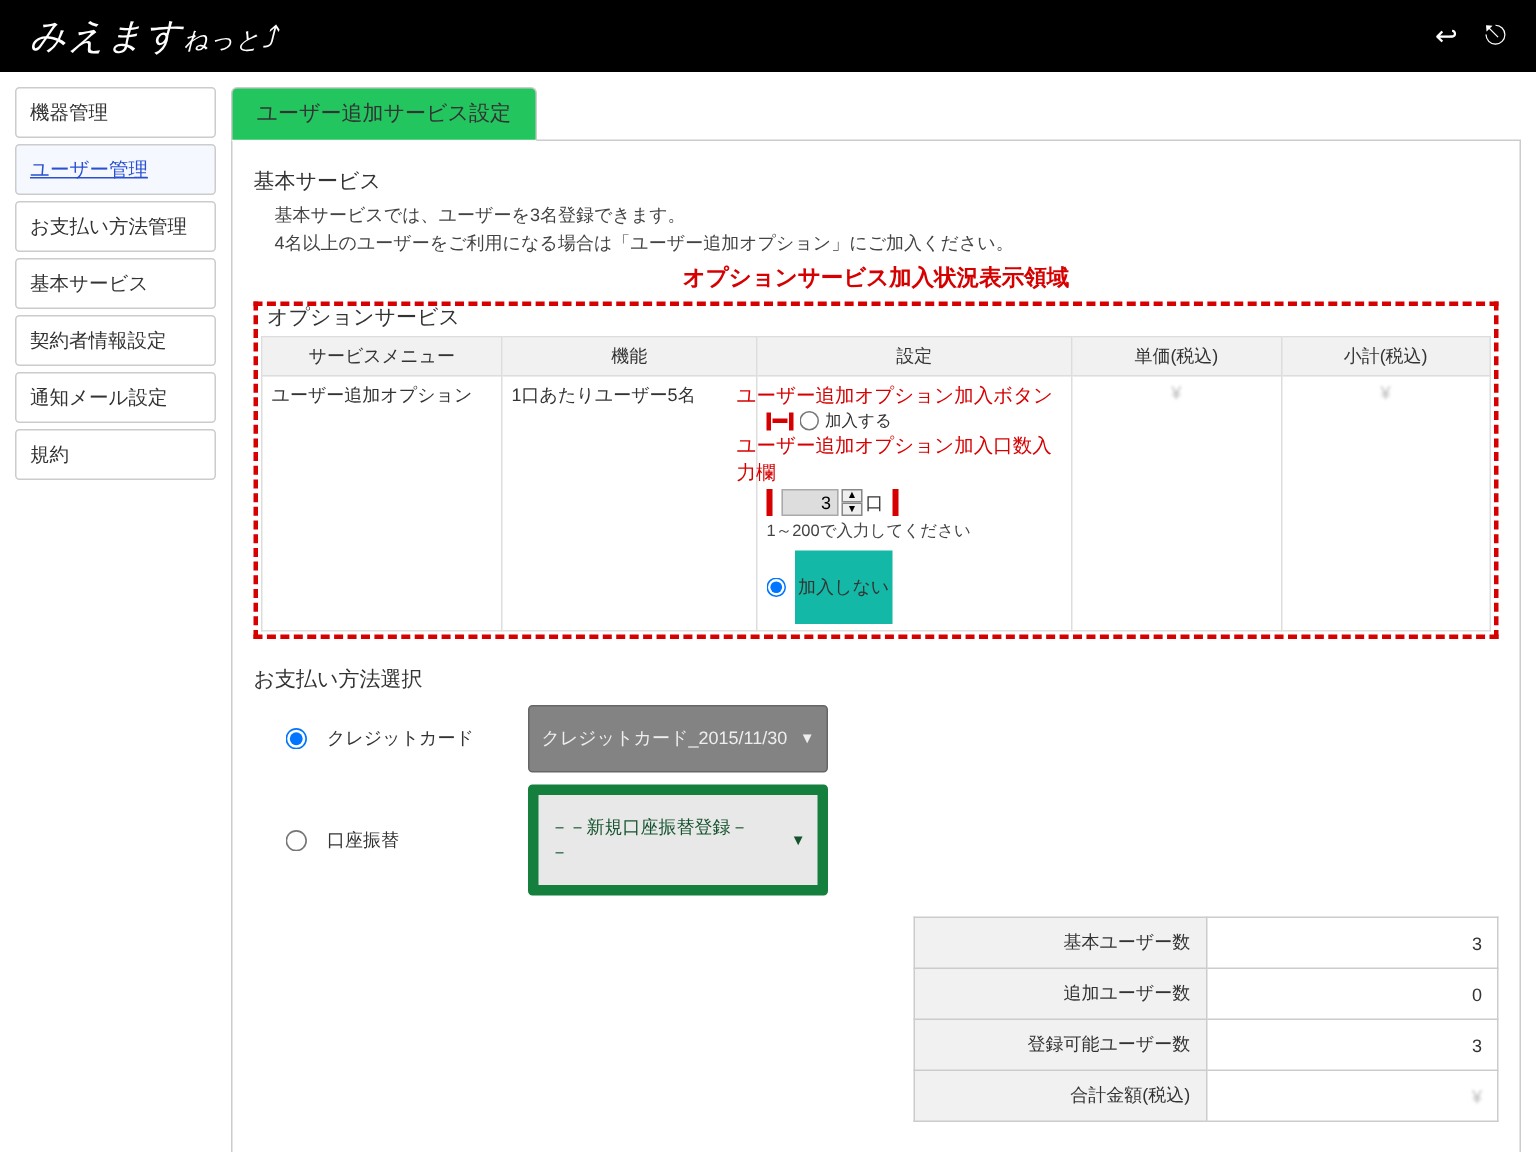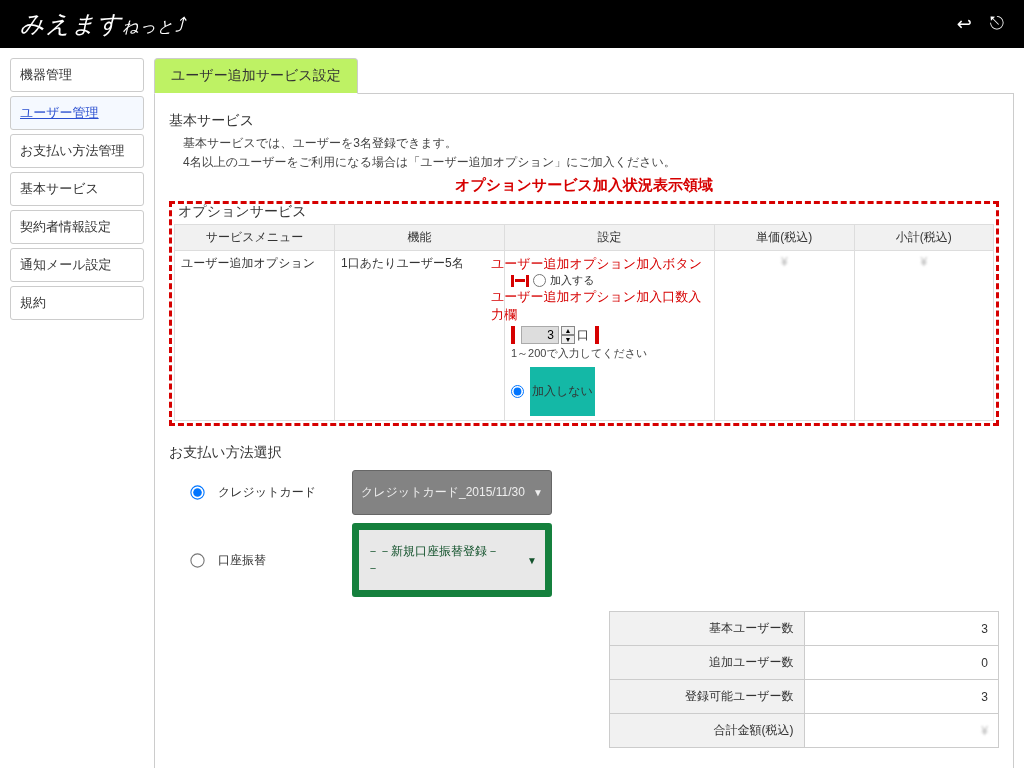--- a/index.html
+++ b/index.html
@@ -8,21 +8,21 @@
 .logo { color: #fff; font-family: serif; font-style: italic; font-size: 24px; letter-spacing: 1px; }
 .logo-tail { font-size: 16px; }
 .top-icons { display: flex; gap: 18px; color: #fff; }
 .top-icons span { cursor: pointer; font-size: 18px; }
 .layout { display: flex; gap: 10px; padding: 10px; }
 .sidebar { width: 134px; flex: none; }
 .side-item { border: 1px solid #ccc; border-radius: 3px; padding: 7px 9px; font-size: 13px; margin-bottom: 4px; cursor: pointer; background: #fff; }
 .side-item.active { color: #2a4fd0; text-decoration: underline; background: #f5f9ff; }
 .main { flex: 1; }
 .tabbar { display: flex; border-bottom: 1px solid #ccc; }
-.tab { border: 1px solid #ccc; border-bottom: 1px solid #fff; border-radius: 4px 4px 0 0; padding: 8px 16px; font-size: 14px; margin-bottom: -1px; background: #bef264; cursor: pointer; }
+.tab { border: 1px solid #ccc; border-bottom: 1px solid #fff; border-radius: 4px 4px 0 0; padding: 8px 16px; font-size: 14px; margin-bottom: -1px; background: #22c55e; cursor: pointer; }
 .panel { border: 1px solid #ccc; border-top: none; padding: 12px 14px 40px; min-height: 610px; }
 .section-title { font-size: 14px; margin: 6px 0 4px; }
 .desc { font-size: 12px; color: #444; padding-left: 14px; line-height: 1.6; }
 .annot-top { color: #d60000; font-size: 15px; text-align: center; margin: 4px 0 0; font-weight: bold; }
 .option-box { border: 3px dashed #d60000; position: relative; padding: 2px; margin-top: 6px; }
 .opt-head { font-size: 14px; position: absolute; top: -1px; left: 6px; background: transparent; }
 .tbl { width: 100%; border-collapse: collapse; font-size: 12px; }
 .tbl th { border: 1px solid #ddd; background: #f1f1f1; padding: 4px 6px; font-weight: normal; }
 .tbl td { border: 1px solid #ddd; padding: 4px 6px; vertical-align: top; }
 .setting-cell { position: relative; }

